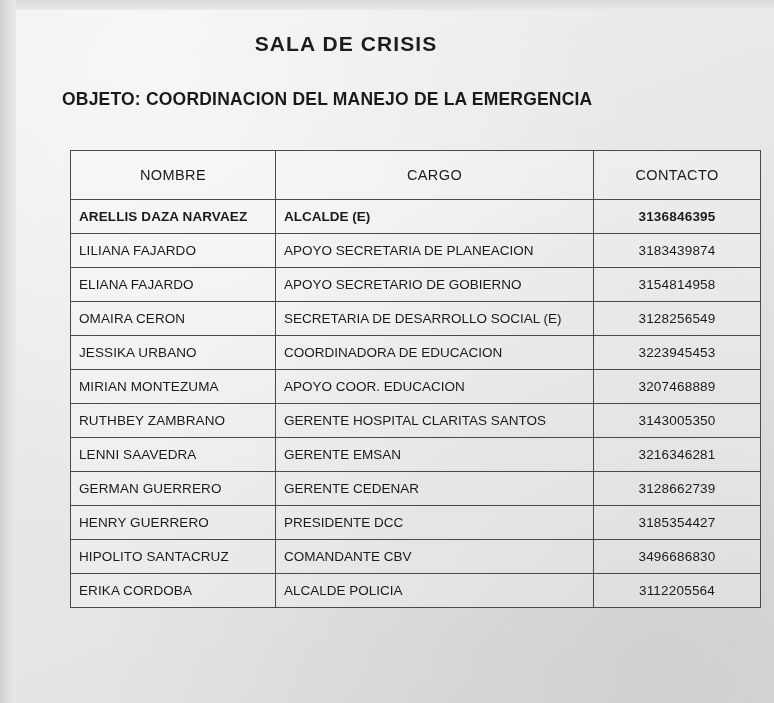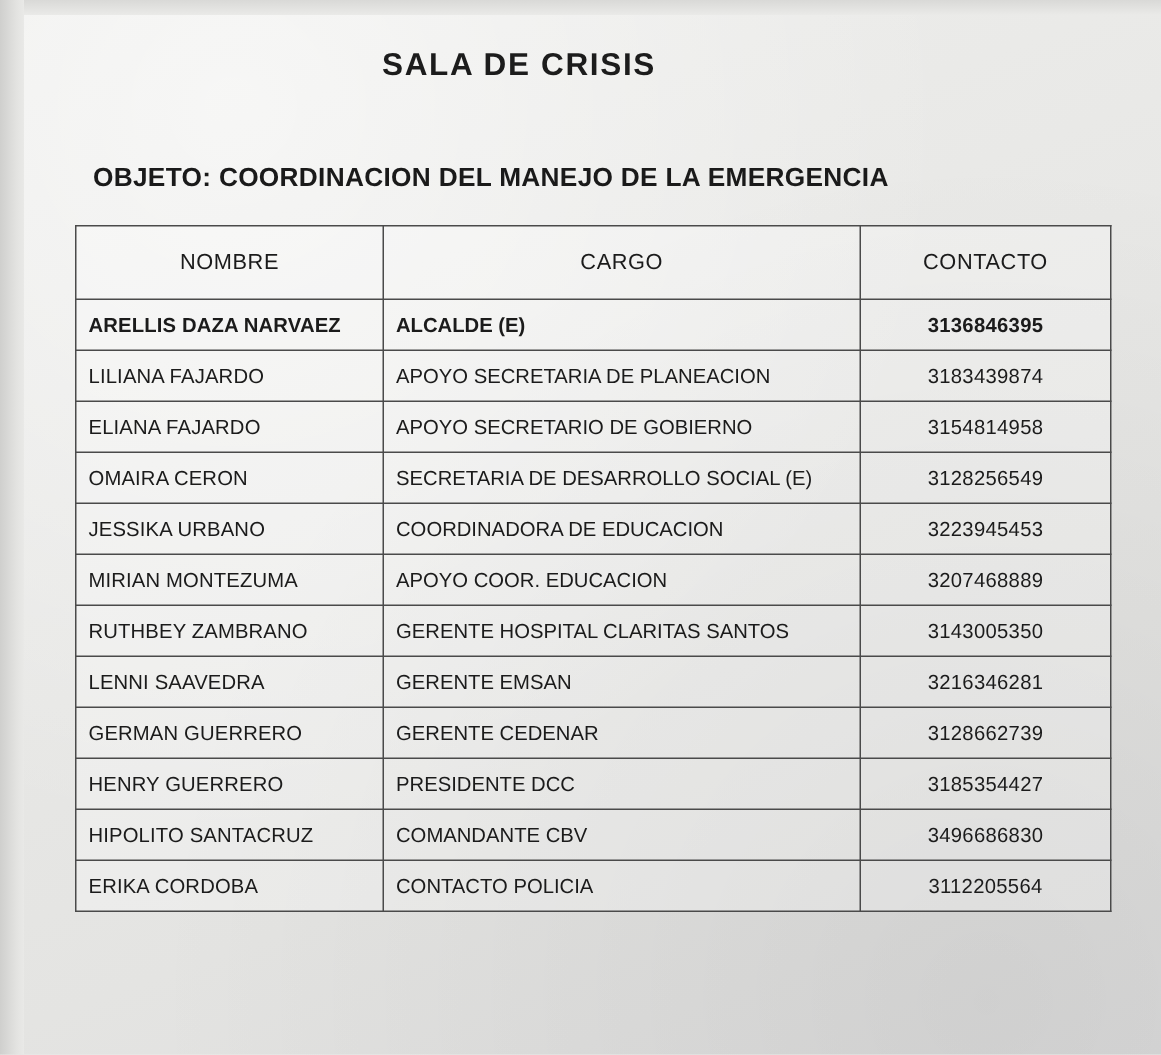--- a/index.html
+++ b/index.html
@@ -48,31 +48,31 @@
     width: 692px;
     margin: 0;
     text-align: center;
     font-size: 21px;
     font-weight: 700;
     letter-spacing: 1.1px;
     color: #1c1c1c;
   }
   .doc-subtitle {
     position: absolute;
-    top: 108px;
+    top: 89px;
     left: 62px;
     font-size: 17.5px;
     font-weight: 700;
     letter-spacing: 0.2px;
     color: #1a1a1a;
   }
   table.crisis-table {
     position: absolute;
     top: 150px;
-    left: 50px;
+    left: 70px;
     width: 690px;
     border-collapse: collapse;
     table-layout: fixed;
     background: rgba(255,255,255,0.28);
   }
   table.crisis-table th,
   table.crisis-table td {
     border: 1px solid #4a4a4a;
     padding: 0 8px;
     font-size: 13.5px;
@@ -186,19 +186,19 @@
           <td class="col-cargo">PRESIDENTE DCC</td>
           <td class="col-contact">3185354427</td>
         </tr>
         <tr>
           <td class="col-name">HIPOLITO SANTACRUZ</td>
           <td class="col-cargo">COMANDANTE CBV</td>
           <td class="col-contact">3496686830</td>
         </tr>
         <tr>
           <td class="col-name">ERIKA CORDOBA</td>
-          <td class="col-cargo">CONTACTO POLICIA</td>
+          <td class="col-cargo">ALCALDE POLICIA</td>
           <td class="col-contact">3112205564</td>
         </tr>
       </tbody>
   </table>
 
 </div>
 
 </body></html>

